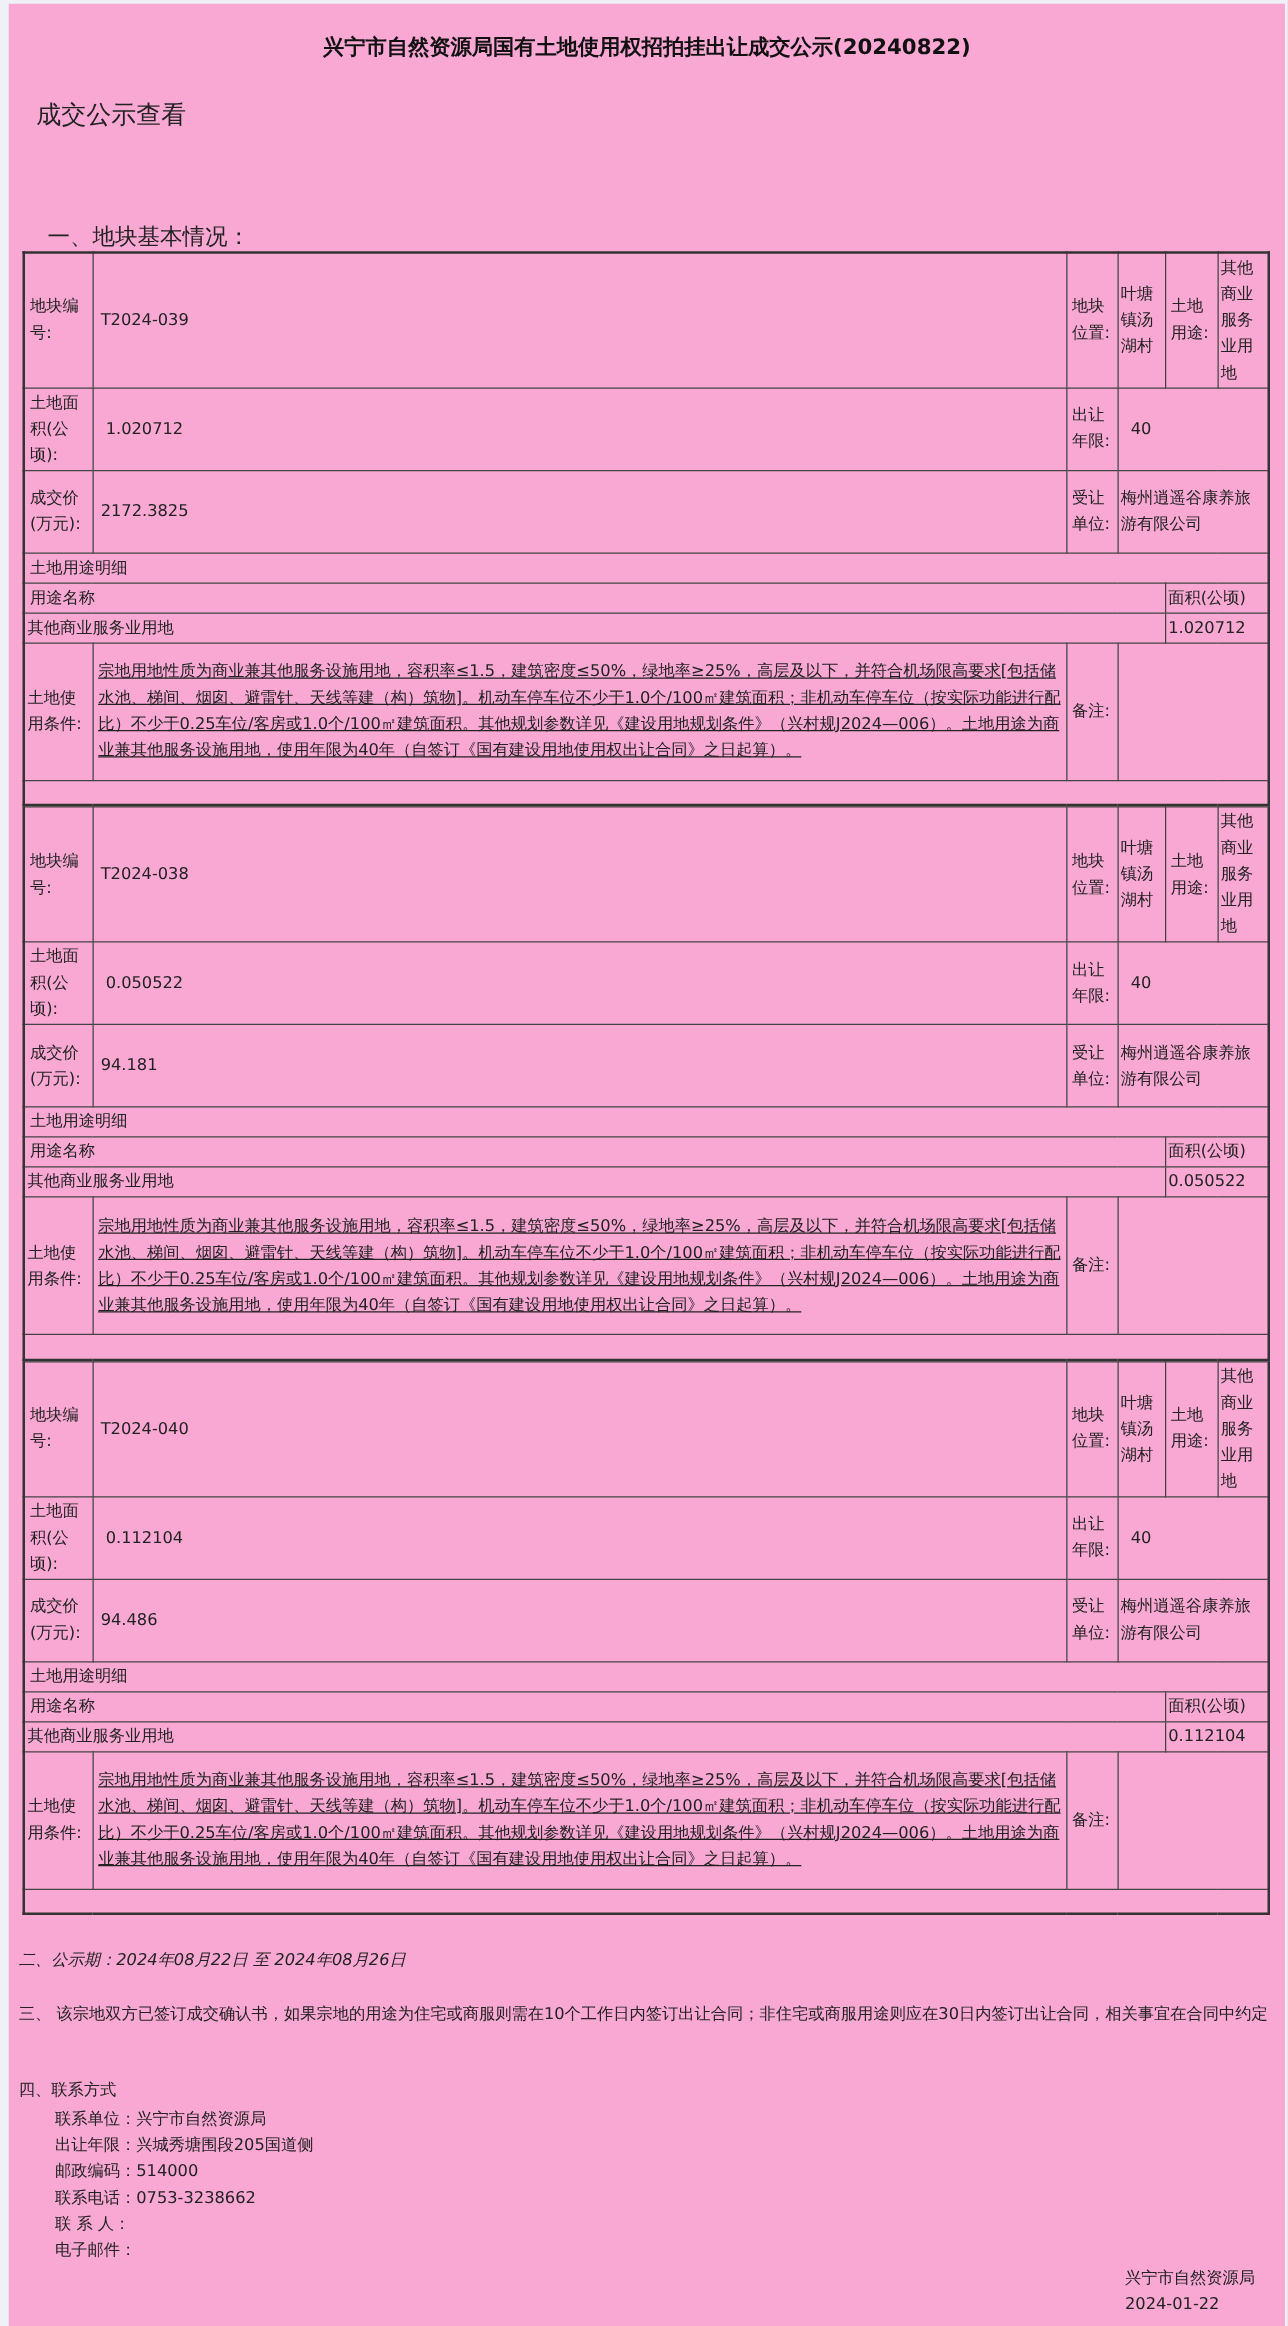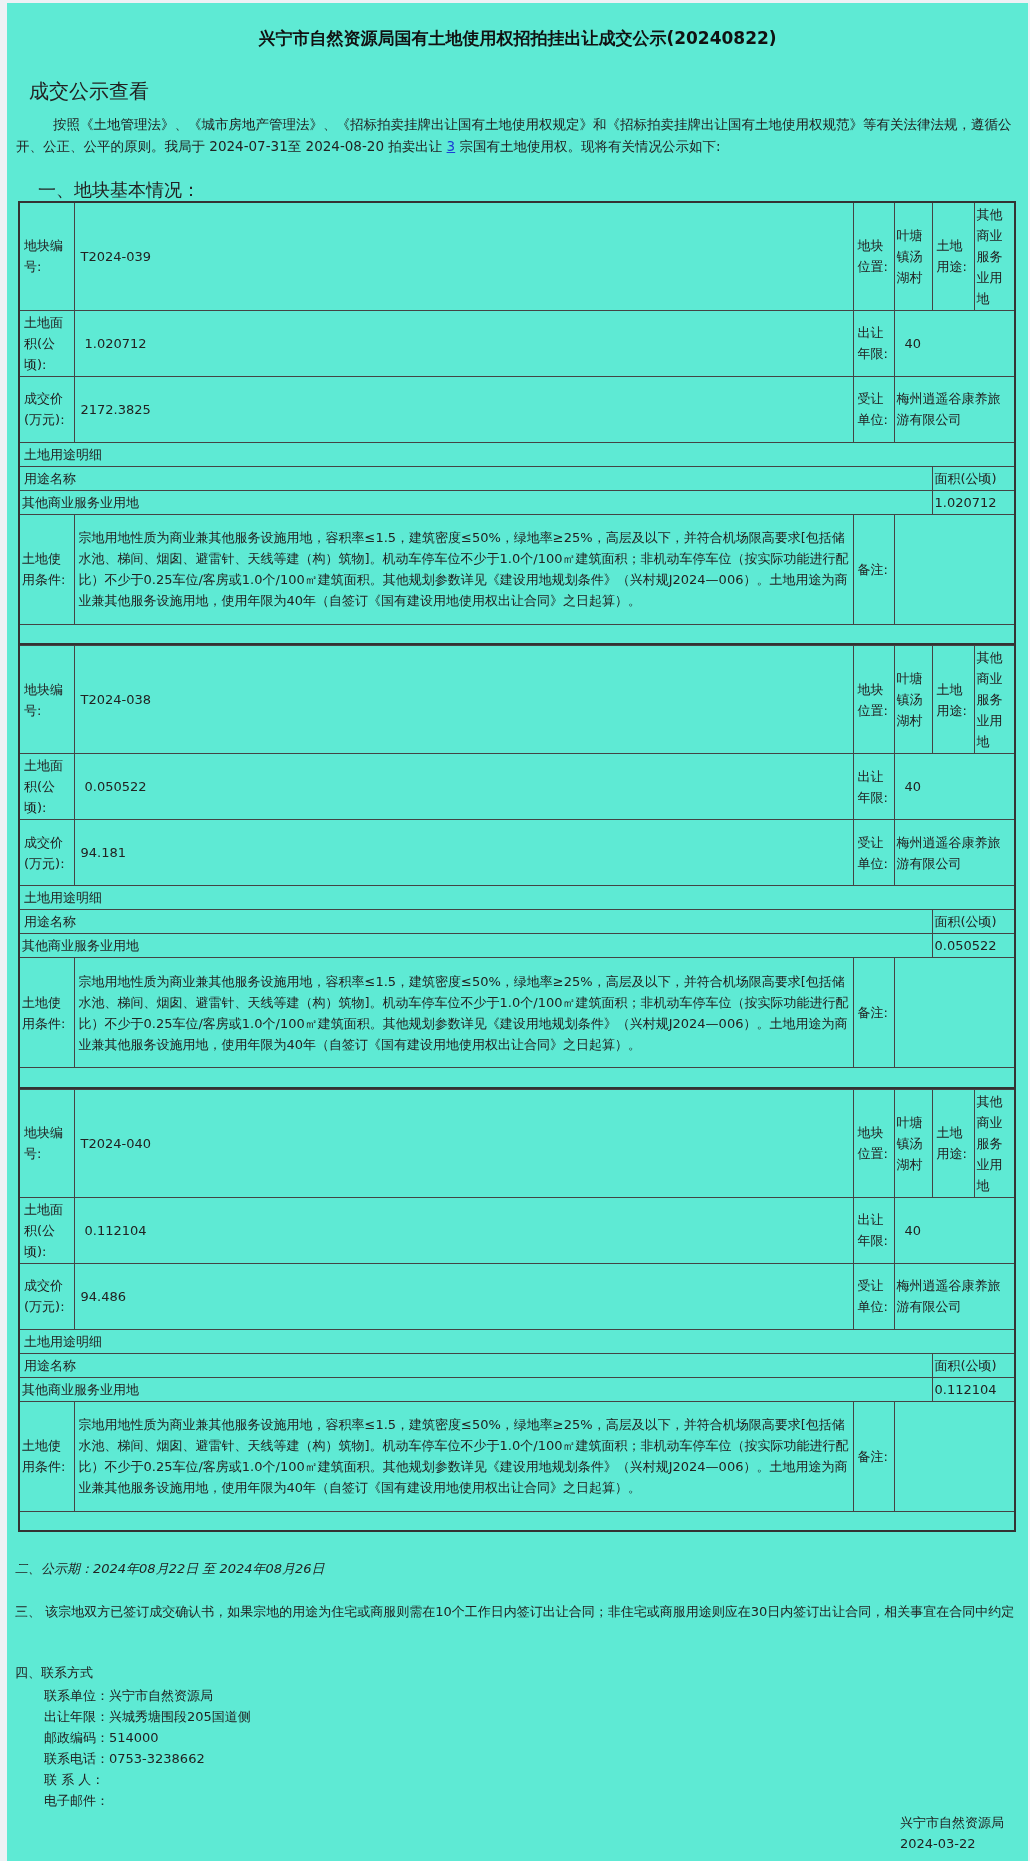--- a/index.html
+++ b/index.html
@@ -12,21 +12,21 @@
       font-size: 13px;
       line-height: 20px;
       overflow: hidden;
     }
     .page {
       position: absolute;
       left: 7px;
       top: 3px;
       width: 1021px;
       height: 1858px;
-      background: #5eead4;
+      background: #f9a8d4;
     }
     .title {
       position: absolute;
       left: 0; right: 0;
       top: 25px;
       text-align: center;
       font-weight: bold;
       font-size: 17px;
       color: #111;
     }
@@ -77,21 +77,21 @@
       word-break: break-all;
     }
     .lbl { padding-left: 4px !important; }
     .val { padding-left: 6px !important; font-size: 13.5px; }
     .r-head td { height: 108px; }
     .r-area td { height: 66px; }
     .r-price td { height: 66px; }
     .r-detail td { height: 24px; }
     .r-cond td { height: 110px; }
     .r-blank td { height: 20px; }
-    .cond-text { padding: 0 2px 0 4px !important; line-height: 21px; }
+    .cond-text { padding: 0 2px 0 4px !important; line-height: 21px; text-decoration: underline; }
     .section2 {
       position: absolute; left: 8px; top: 1556px; font-style: italic;
     }
     .section3 {
       position: absolute; left: 8px; top: 1598px; width: 1005px; line-height: 21px;
     }
     .section4 {
       position: absolute; left: 8px; top: 1660px;
     }
     .contact { position: absolute; left: 37px; top: 1682px; }
@@ -101,23 +101,20 @@
     }
     .sign div { line-height: 21px; }
   </style>
 </head>
 <body>
 
 <div class="page">
   <div class="title">兴宁市自然资源局国有土地使用权招拍挂出让成交公示(20240822)</div>
   <div class="subtitle">成交公示查看</div>
 
-  <div class="intro">
-    <span>按照《土地管理法》、《城市房地产管理法》、《招标拍卖挂牌出让国有土地使用权规定》和《招标拍卖挂牌出让国有土地使用权规范》等有关法律法规，遵循公开、公正、公平的原则。我局于 2024-07-31至 2024-08-20 拍卖出让 </span><a href="#">3</a><span> 宗国有土地使用权。现将有关情况公示如下:</span>
-  </div>
 
   <div class="section1">一、地块基本情况：</div>
 
   <div class="tables">
 
   <table class="land">
     <colgroup>
       <col style="width:55px">
           <col style="width:779px">
           <col style="width:41px">
@@ -282,15 +279,15 @@
   <div class="contact">
     <div>联系单位：兴宁市自然资源局</div>
     <div>出让年限：兴城秀塘围段205国道侧</div>
     <div>邮政编码：514000</div>
     <div>联系电话：0753-3238662</div>
     <div>联 系 人：</div>
     <div>电子邮件：</div>
   </div>
   <div class="sign">
     <div>兴宁市自然资源局</div>
-    <div>2024-03-22</div>
+    <div>2024-01-22</div>
   </div>
 </div>
 
 </body></html>

